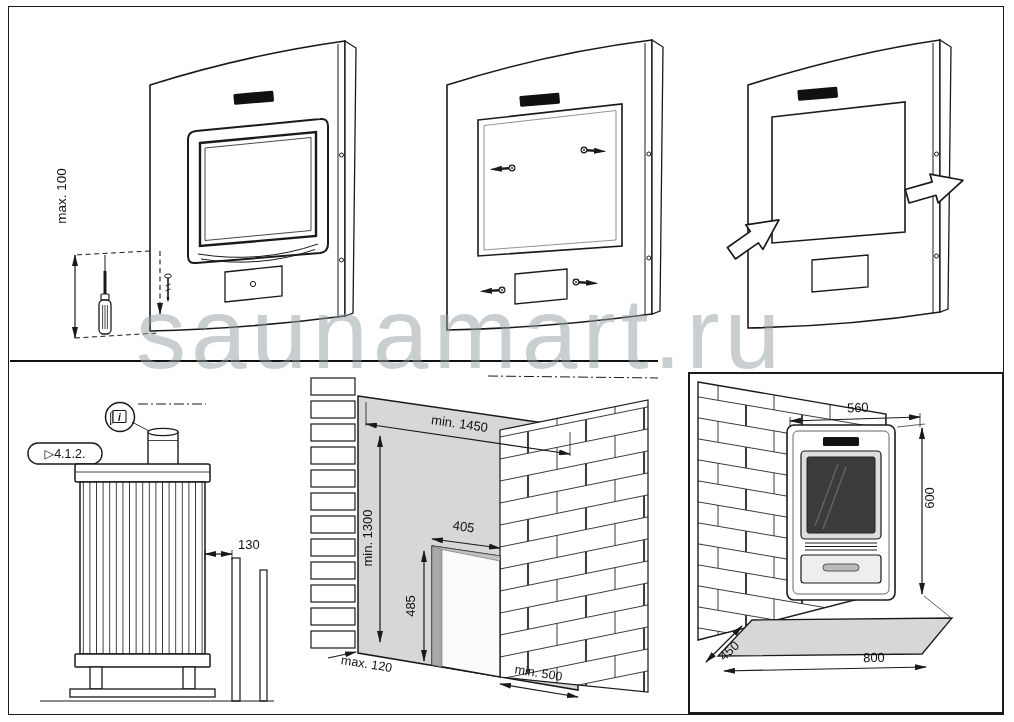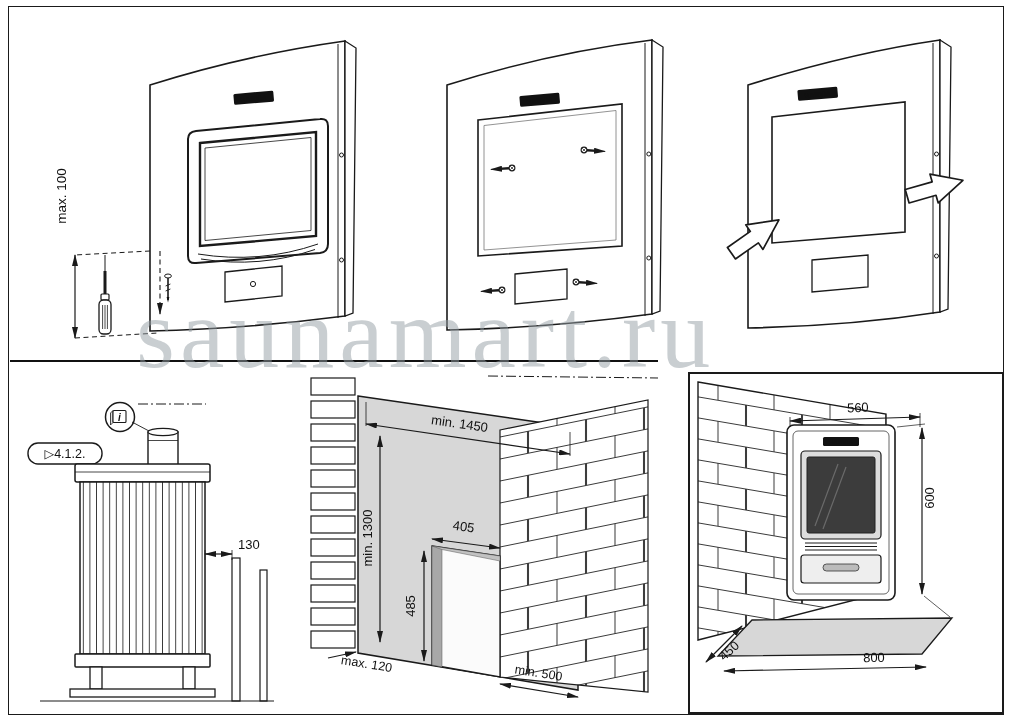--- a/index.html
+++ b/index.html
@@ -1,20 +1,20 @@
 <!DOCTYPE html>
 <html><head>
 <meta charset="utf-8">
 <style>
   html,body{margin:0;padding:0;background:#fff;}
   #page{position:relative;width:1014px;height:722px;background:#fff;font-family:"Liberation Sans",sans-serif;overflow:hidden;}
   #frame{position:absolute;left:8px;top:6px;width:996px;height:709px;border:1.6px solid #1a1a1a;box-sizing:border-box;}
   #divider{position:absolute;left:10px;top:360px;width:648px;height:0;border-top:2px solid #111;}
   .panel{position:absolute;}
-  #watermark{position:absolute;left:136px;top:276px;font-size:100px;letter-spacing:5px;color:rgba(148,158,164,0.5);z-index:10;pointer-events:none;white-space:nowrap;font-family:Liberation Serif, serif;}
+  #watermark{position:absolute;left:136px;top:276px;font-size:100px;letter-spacing:5px;color:rgba(148,158,164,0.5);z-index:10;pointer-events:none;white-space:nowrap;font-family:Liberation Sans, sans-serif;}
   .framed{position:absolute;left:688px;top:372px;width:316px;height:342px;border:2px solid #1a1a1a;background:#fff;box-sizing:border-box;}
   svg text{font-family:"Liberation Sans",sans-serif;fill:#111;}
 </style>
 </head>
 <body>
 
 <div id="page">
   <div id="frame"></div>
   <div id="divider"></div>
 

